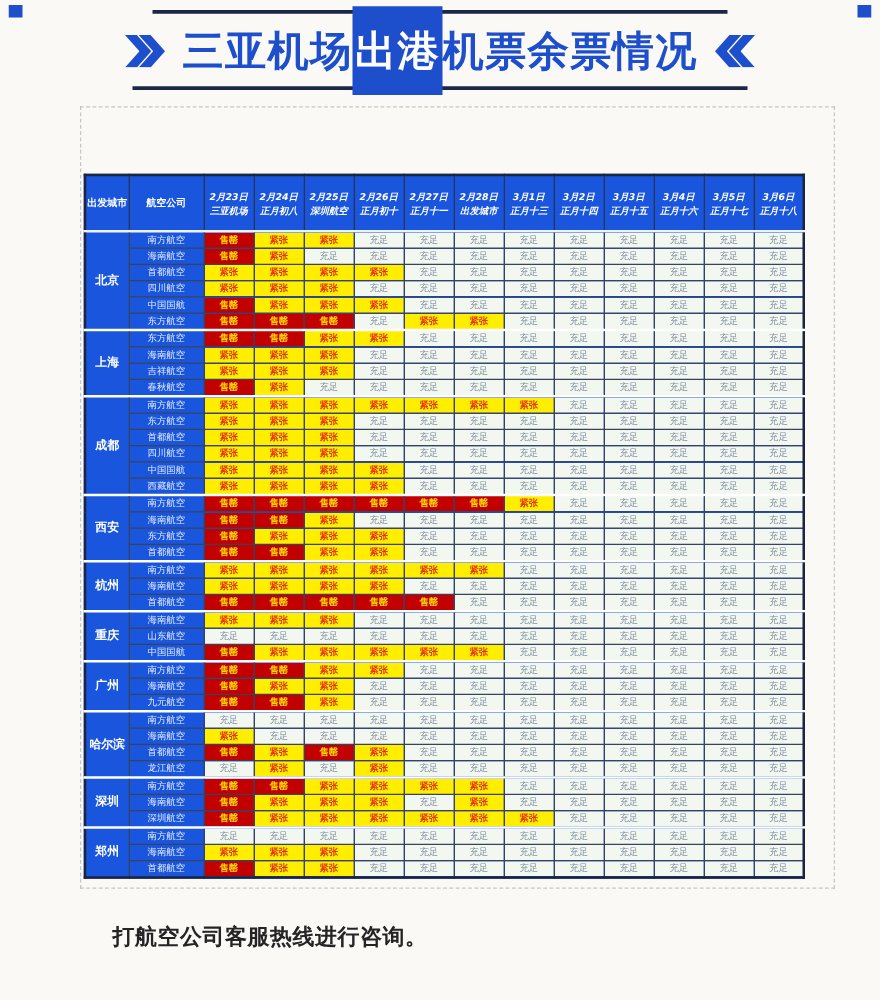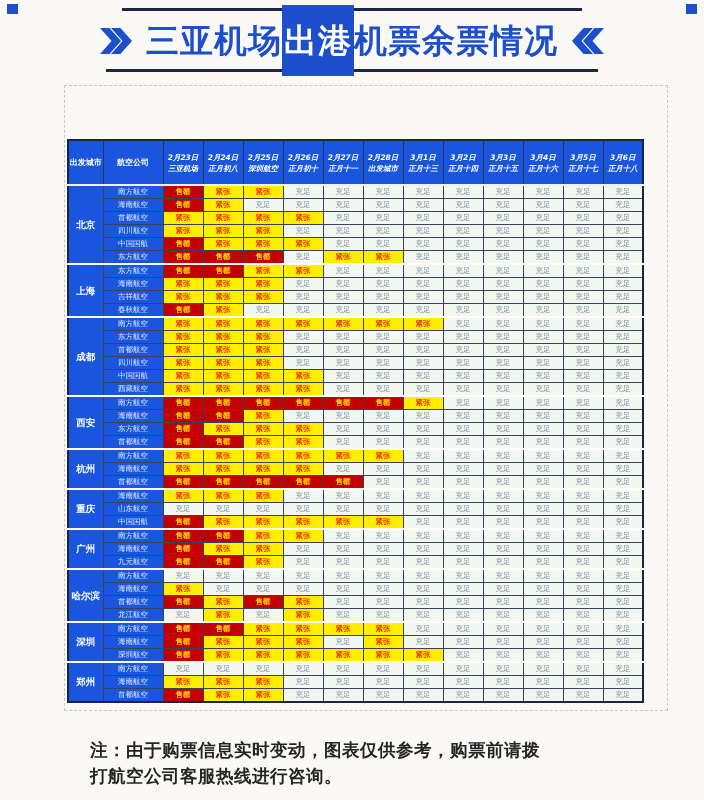--- a/index.html
+++ b/index.html
@@ -716,15 +716,14 @@
           <td class="st-C">充足</td>
           <td class="st-C">充足</td>
           <td class="st-C">充足</td>
           <td class="st-C">充足</td>
         </tr>
       </tbody>
   </table>
 </div>
 
 <div class="note">
-  <div>注：由于购票信息实时变动，图表仅供参考，购票前请拨</div>
   <div>打航空公司客服热线进行咨询。</div>
 </div>
 
 </body></html>

